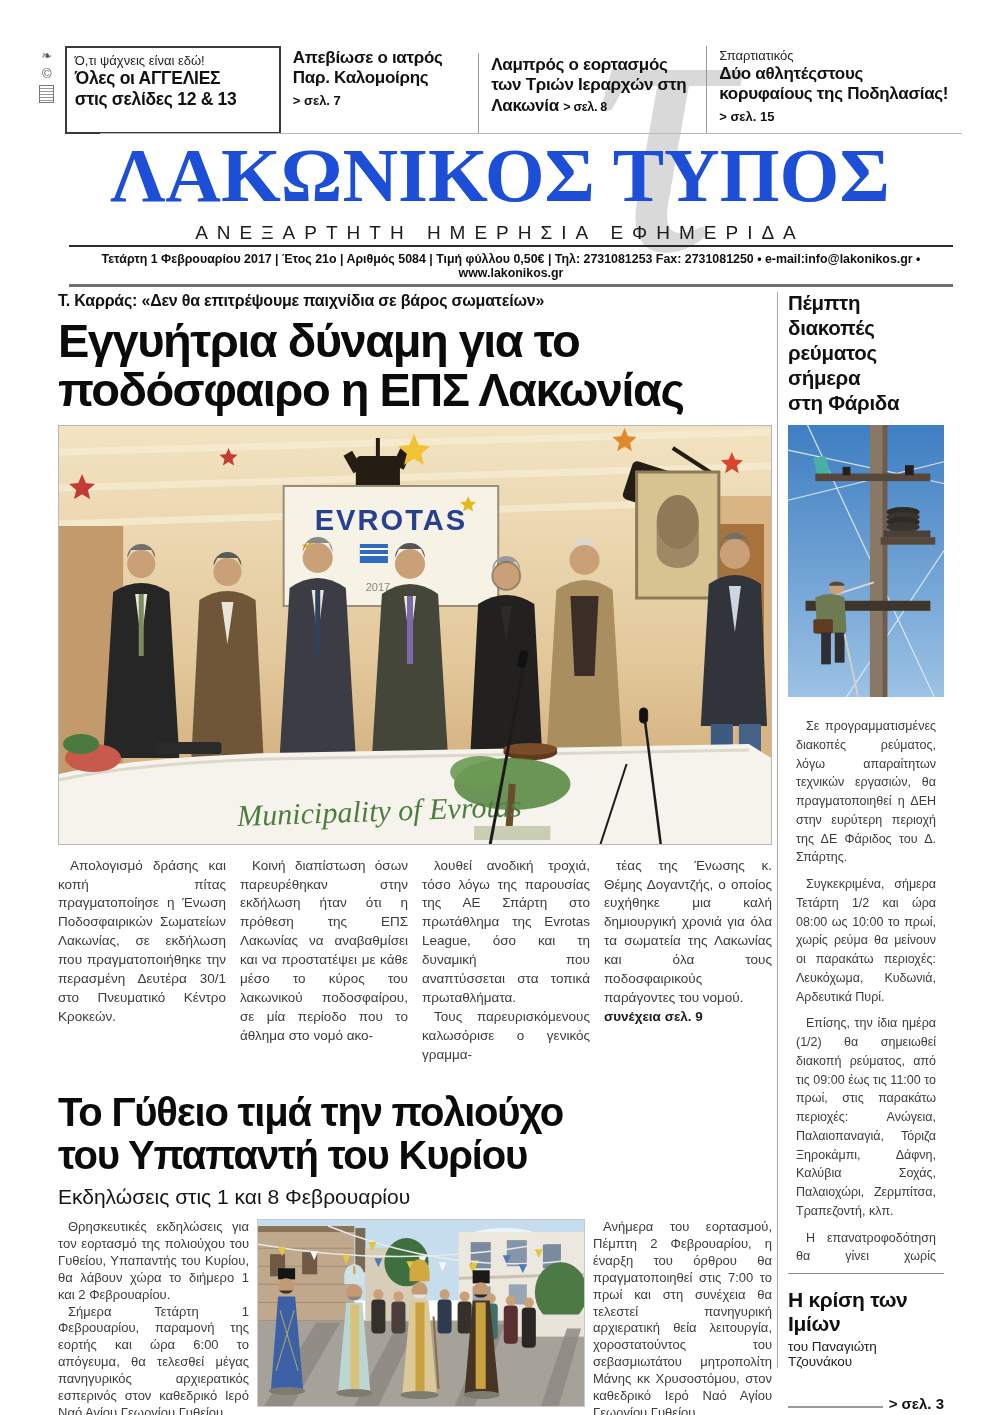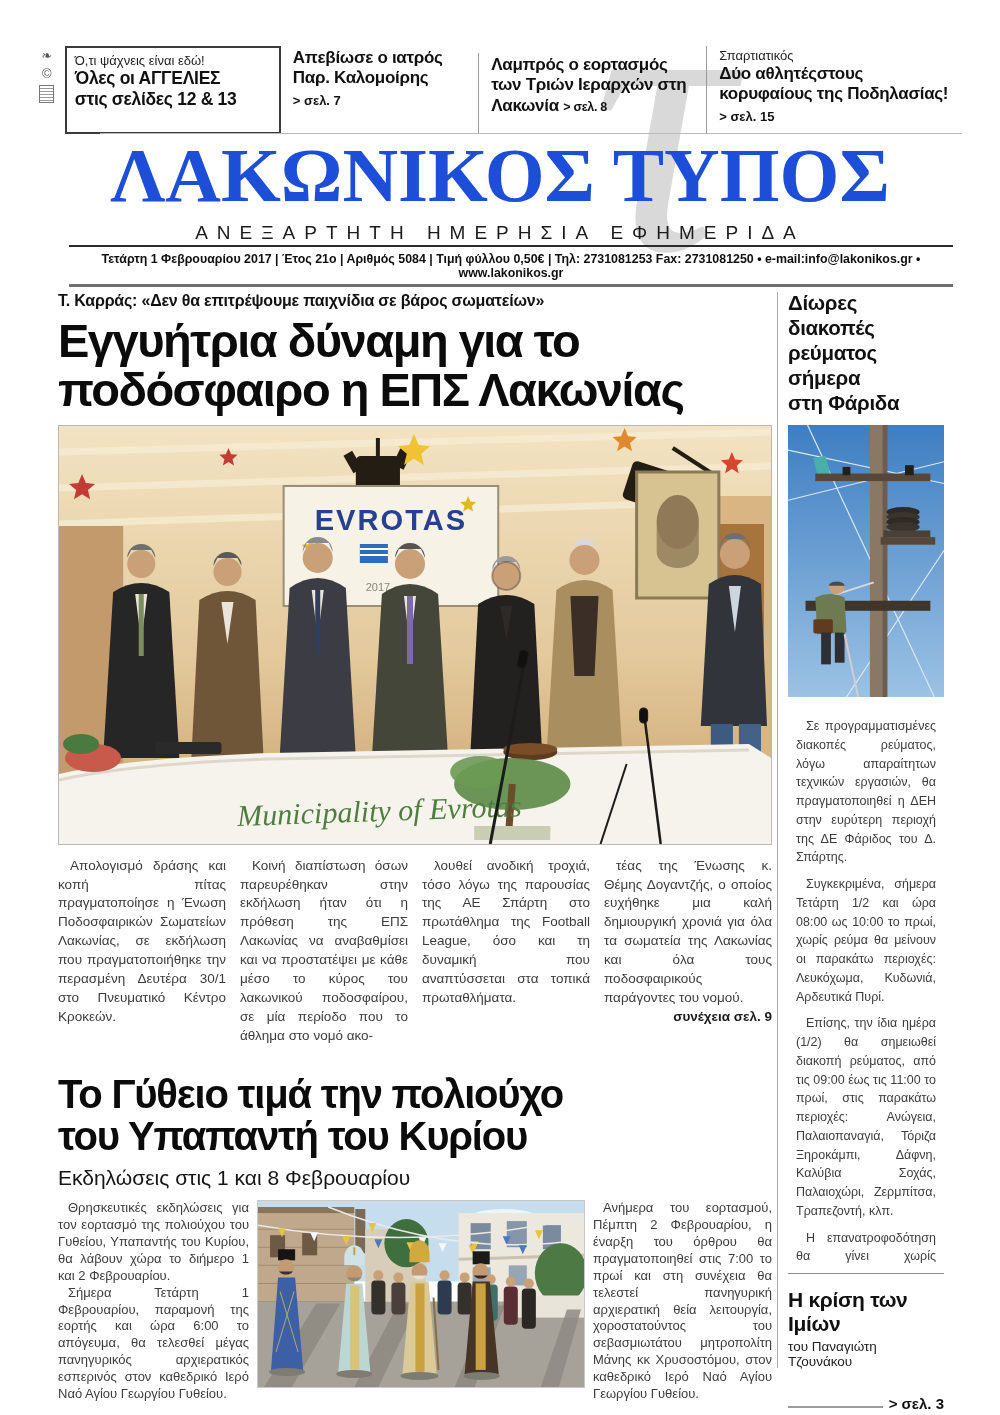--- a/index.html
+++ b/index.html
@@ -37,21 +37,21 @@
             padding:5px 0 4px;text-align:center;font-size:12.4px;font-weight:700;color:#0f0f0f;}
   
   .main{position:absolute;left:58px;top:292px;width:714px;height:1078px;display:flex;flex-direction:column;z-index:1;}
   .kicker{font-size:16px;font-weight:700;letter-spacing:-0.2px;}
   .headline{font-size:47px;font-weight:800;letter-spacing:-1.5px;line-height:1.05;margin-top:6px;color:#0b0b0b;}
   .lead-photo{margin-top:10px;height:418px;border:1px solid #b8b8b8;}
   .lead-photo svg,.photo2 svg,.sb-photo svg{display:block;width:100%;height:100%;}
   .cols{display:flex;gap:14px;margin-top:12px;}
   .col{flex:1;font-size:13.5px;line-height:1.4;color:#3c3c3c;text-align:justify;}
   .col p{margin:0;text-indent:12px;}
-  .continued{font-weight:700;font-size:13.5px;color:#1a1a1a;text-align:right;margin-top:2px;text-indent:0 !important;}
+  .continued{font-weight:700;font-size:13.5px;color:#1a1a1a;text-align:left;margin-top:2px;text-indent:0 !important;}
   .headline2{font-size:40px;font-weight:800;letter-spacing:-1.2px;line-height:1.07;margin-top:27px;color:#0b0b0b;}
   .subhead{font-size:21px;margin-top:8px;color:#151515;}
   .row2{display:flex;gap:8px;margin-top:10px;}
   .row2 .txt{font-size:13px;line-height:1.3;color:#3c3c3c;text-align:justify;}
   .row2 .txt p{margin:0;text-indent:10px;}
   .txt.left{width:191px;}
   .photo2{width:326px;height:186px;border:1px solid #c9c9c9;flex:none;}
   .txt.right{flex:1;}
   
   .vdivider{position:absolute;left:777px;top:292px;height:1076px;border-left:1px solid #a8a8a8;z-index:1;}
@@ -246,21 +246,22 @@
     </div>
 
     <div class="cols">
       <div class="col">
         <p>Απολογισμό δράσης και κοπή πίτας πραγματοποίησε η Ένωση Ποδοσφαιρικών Σωματείων Λακωνίας, σε εκδήλωση που πραγματοποιήθηκε την περασμένη Δευτέρα 30/1 στο Πνευματικό Κέντρο Κροκεών.</p>
       </div>
       <div class="col">
         <p>Κοινή διαπίστωση όσων παρευρέθηκαν στην εκδήλωση ήταν ότι η πρόθεση της ΕΠΣ Λακωνίας να αναβαθμίσει και να προστατέψει με κάθε μέσο το κύρος του λακωνικού ποδοσφαίρου, σε μία περίοδο που το άθλημα στο νομό ακο-</p>
       </div>
       <div class="col">
-        <p>λουθεί ανοδική τροχιά, τόσο λόγω της παρουσίας της ΑΕ Σπάρτη στο πρωτάθλημα της Football League, όσο και τη δυναμική που αναπτύσσεται στα τοπικά πρωταθλήματα.</p>
+        <p>λουθεί ανοδική τροχιά, τόσο λόγω της παρουσίας της ΑΕ Σπάρτη στο πρωτάθλημα της Evrotas League, όσο και τη δυναμική που αναπτύσσεται στα τοπικά πρωταθλήματα.</p>
+        <p>Τους παρευρισκόμενους καλωσόρισε ο γενικός γραμμα-</p>
       </div>
       <div class="col">
         <p>τέας της Ένωσης κ. Θέμης Δογαντζής, ο οποίος ευχήθηκε μια καλή δημιουργική χρονιά για όλα τα σωματεία της Λακωνίας και όλα τους ποδοσφαιρικούς παράγοντες του νομού.</p>
         <p class="continued">συνέχεια σελ. 9</p>
       </div>
     </div>
 
     <div class="headline2">
       <div>Το Γύθειο τιμά την πολιούχο</div>
       <div>του Υπαπαντή του Κυρίου</div>
@@ -395,21 +396,21 @@
 
       </div>
     </div>
 
   </div>
 
   <div class="vdivider"></div>
 
   <div class="sidebar">
     <div class="sb-head">
-      <div>Δίωρες διακοπές</div>
+      <div>Πέμπτη διακοπές</div>
       <div>ρεύματος σήμερα</div>
       <div>στη Φάριδα</div>
     </div>
 
     <div class="sb-photo">
       <svg viewBox="0 0 160 325" preserveAspectRatio="none">
         <defs>
           <linearGradient id="skyg" x1="0" y1="0" x2="0" y2="1">
             <stop offset="0" stop-color="#3e7ec2"></stop>
               <stop offset="1" stop-color="#9cc2e4"></stop>

